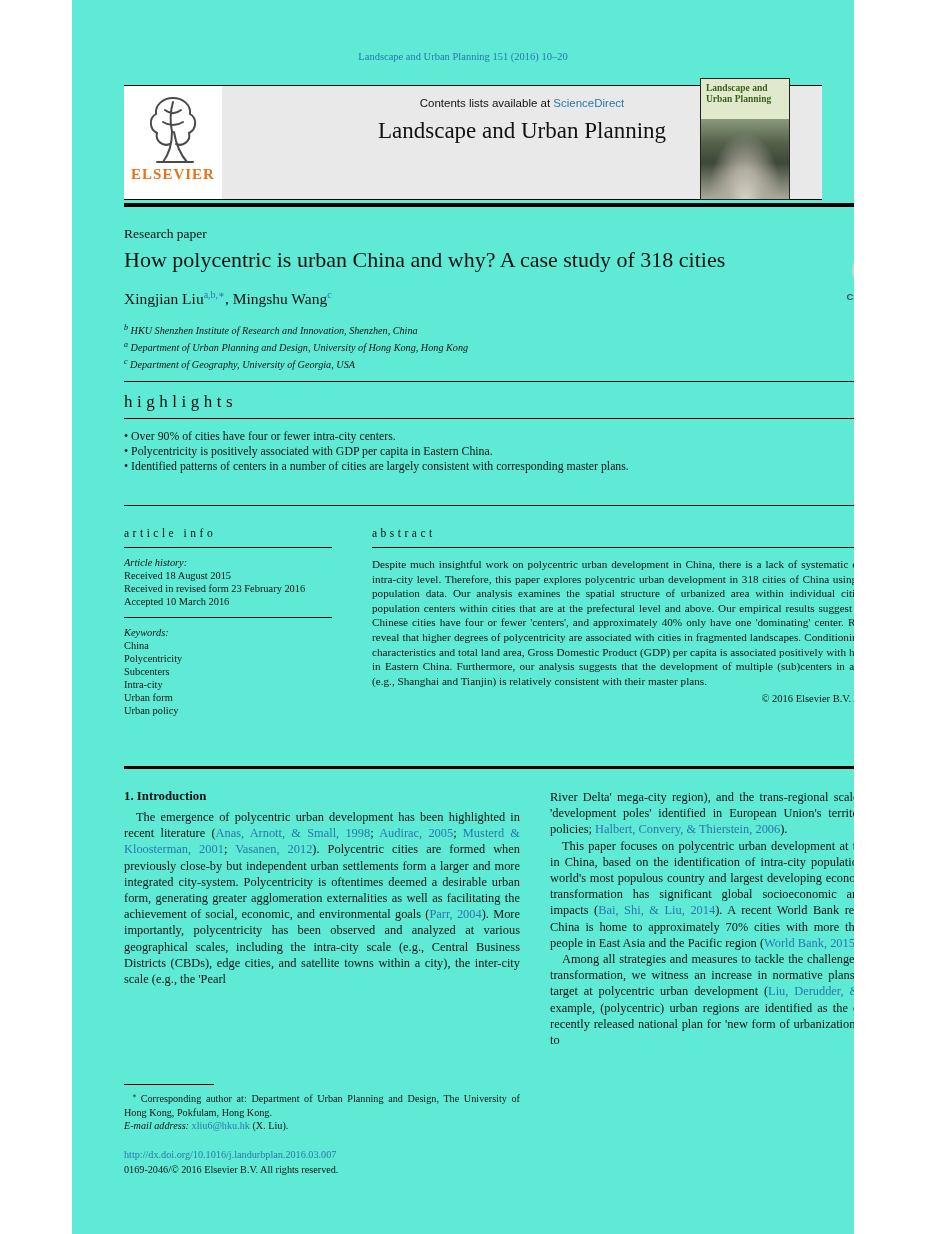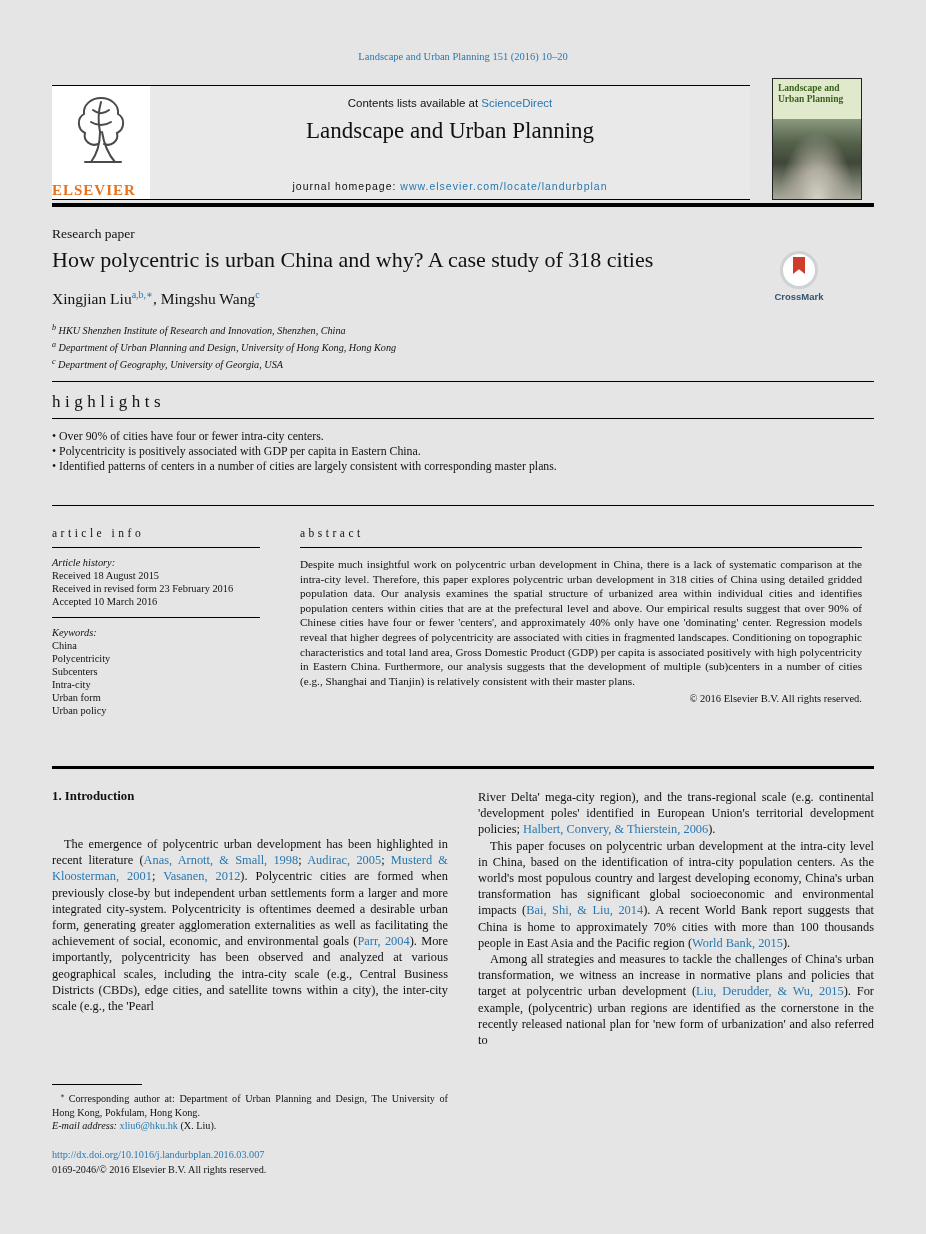--- a/index.html
+++ b/index.html
@@ -3,38 +3,38 @@
 <meta charset="utf-8">
 <style>
   :root{
     --link:#2878b0;
     --orange:#e9711c;
     --hdr-gray:#e9e9e9;
     --ink:#111;
   }
   html,body{margin:0;padding:0;background:#fff;}
   .page{
-    position:relative;width:926px;height:1234px;background:#e5e5e5;
+    position:relative;width:782px;height:1234px;background:#5eead4;
     font-family:"Liberation Serif","DejaVu Serif",serif;color:var(--ink);
     overflow:hidden;margin:0 auto;
   }
   .link{color:var(--link);}
   .italic{font-style:italic;}
   .sup{vertical-align:super;font-size:0.7em;}
 
   
   .topref{position:absolute;top:51px;left:0;right:0;text-align:center;
     font-size:10.5px;color:var(--link);}
 
   
   .header-band{position:absolute;left:52px;top:85px;width:698px;height:113px;
     border-top:1px solid #000;border-bottom:1px solid #000;display:flex;}
   .logo-cell{width:98px;background:#fff;position:relative;}
   .logo-cell svg{position:absolute;top:6px;left:50%;transform:translateX(-50%);}
-  .elsevier-word{position:absolute;bottom:0;width:100%;
+  .elsevier-word{position:absolute;bottom:16px;width:100%;text-align:center;
     font-size:15px;font-weight:bold;color:var(--orange);letter-spacing:1px;}
   .gray-box{flex:1;background:var(--hdr-gray);text-align:center;position:relative;}
   .contents-line{padding-top:11px;font-size:11.5px;font-family:"Liberation Sans",sans-serif;}
   .journal-title{font-size:23px;margin-top:9px;}
   .homepage-line{position:absolute;bottom:7px;width:100%;font-size:10.5px;
     letter-spacing:1px;font-family:"Liberation Sans",sans-serif;}
 
   
   .cover{position:absolute;top:78px;right:64px;width:88px;height:120px;
     border:1px solid #222;background:#e1e9cc;overflow:hidden;}
@@ -90,21 +90,21 @@
   .info-label{font-style:italic;}
   .info-sep{height:1px;background:#000;margin:9px 0 8px;}
   .abstract-text{margin-top:9px;font-size:11.2px;line-height:14.6px;text-align:justify;}
   .abstract-copyright{margin-top:5px;text-align:right;font-size:10.5px;}
 
   
   .body-left{position:absolute;left:52px;top:789px;width:396px;}
   .body-right{position:absolute;left:478px;top:789px;width:396px;}
   .sec-heading{font-size:12.8px;font-weight:bold;}
   .para{font-size:12.4px;line-height:16.2px;text-align:justify;}
-  .body-left .para{margin-top:32px;text-indent:12px;}
+  .body-left .para{margin-top:5px;text-indent:12px;}
   .body-right .para.indent{text-indent:12px;}
 
   
   .footnote-rule{position:absolute;left:52px;top:1084px;width:90px;height:1px;background:#000;}
   .footnote{position:absolute;left:52px;top:1090px;width:396px;
     font-size:10.2px;line-height:13.5px;text-align:justify;}
   .footnote .first{text-indent:8px;}
   .footer{position:absolute;left:52px;top:1147px;font-size:10.2px;line-height:15px;}
 </style>
 </head>
@@ -126,21 +126,20 @@
           <path d="M29 40 C29 52 26 62 20 70"></path>
           <path d="M31 40 C33 52 37 62 44 70"></path>
           <path d="M14 70 L50 70"></path>
         </g>
       </svg>
       <div class="elsevier-word">ELSEVIER</div>
     </div>
     <div class="gray-box">
       <div class="contents-line"><span>Contents lists available at </span><span class="link">ScienceDirect</span></div>
       <div class="journal-title">Landscape and Urban Planning</div>
-      <div class="homepage-line"><span>journal homepage: </span><span class="link">www.elsevier.com/locate/landurbplan</span></div>
     </div>
   </div>
 
   <div class="cover">
     <div class="cover-title">Landscape and Urban Planning</div>
     <div class="cover-photo"></div>
   </div>
 
   <div class="rule-thick" id="rule1"></div>
 

